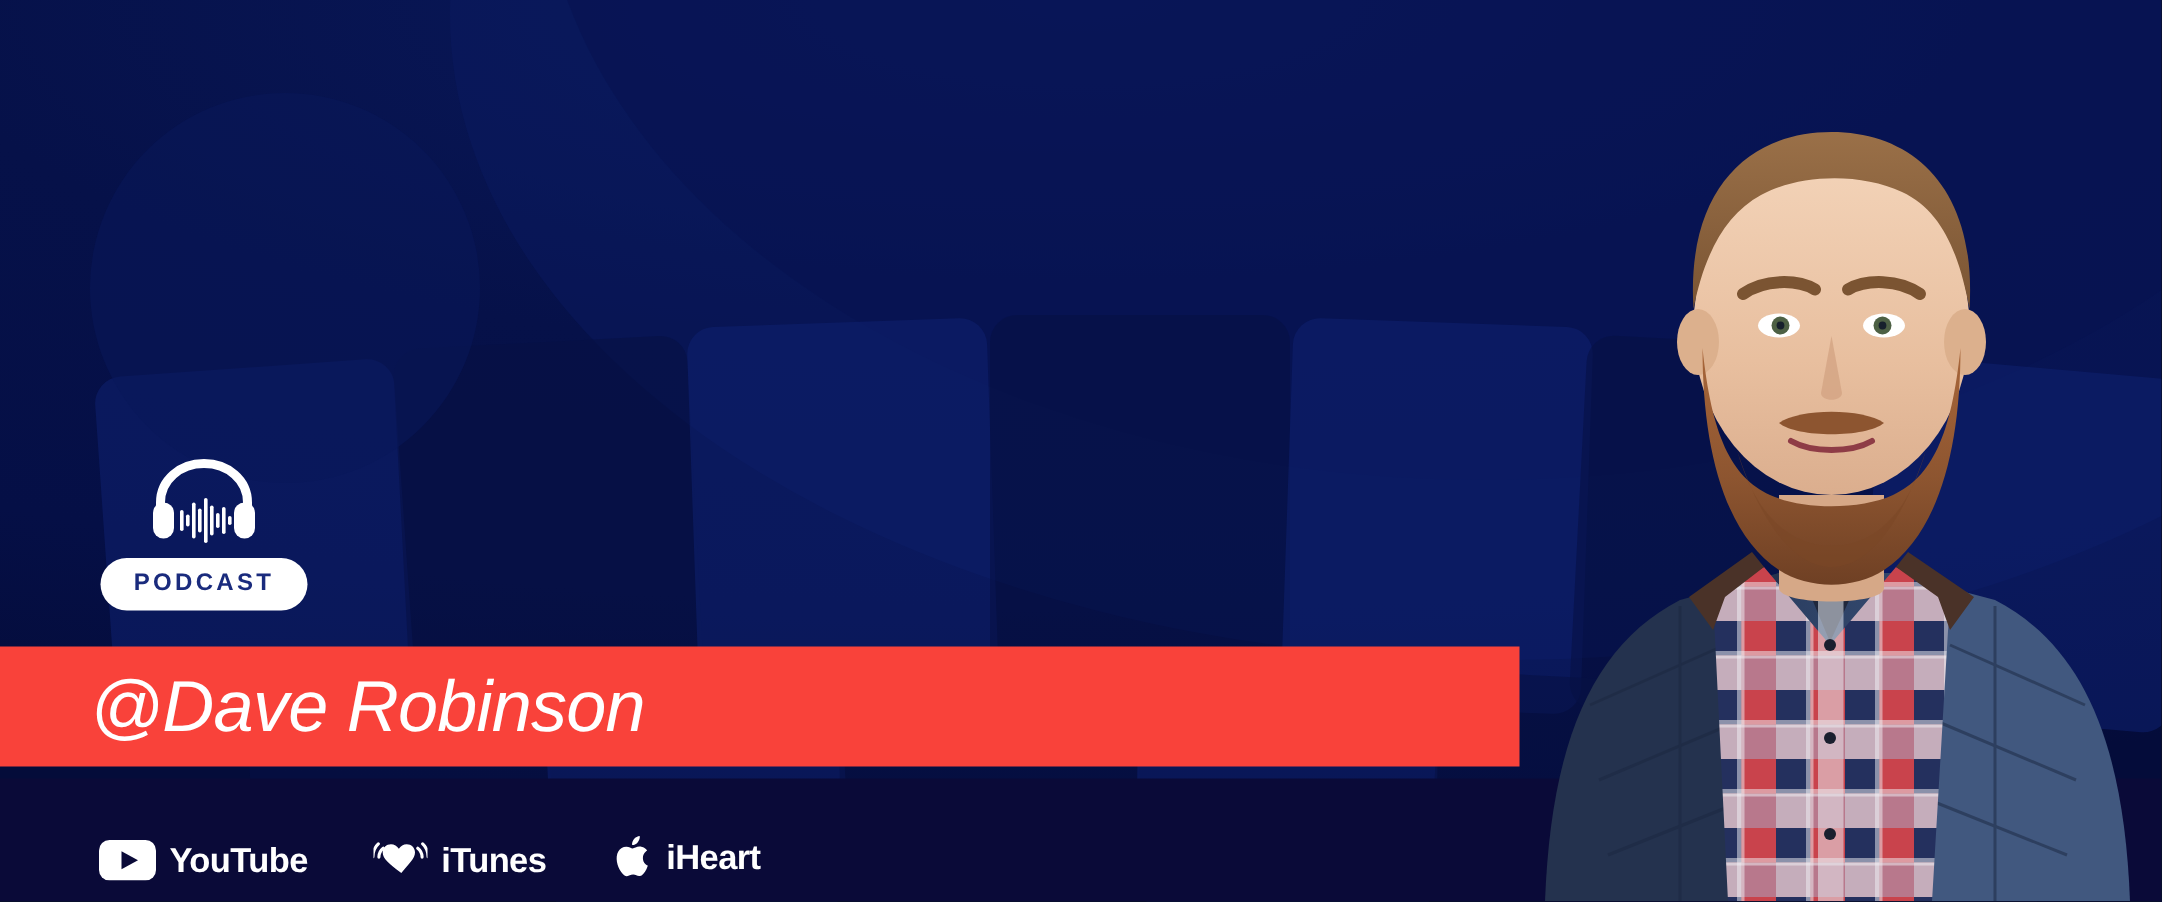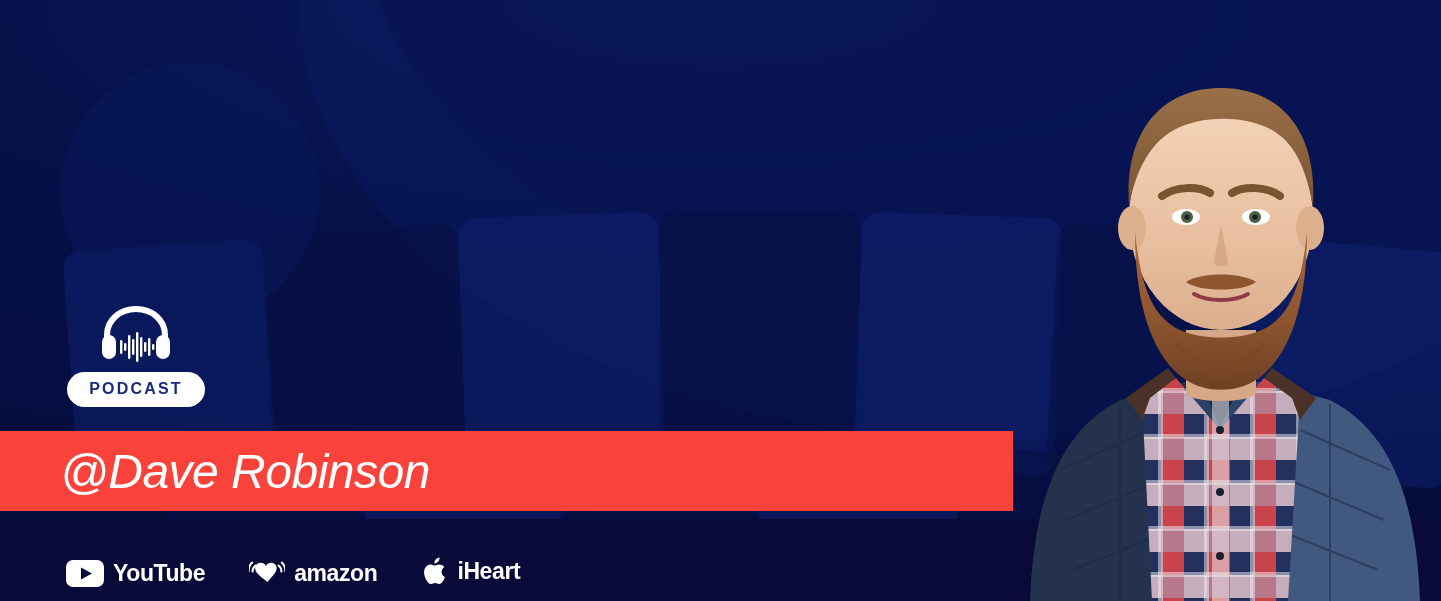--- a/index.html
+++ b/index.html
@@ -207,21 +207,21 @@
       <svg width="36" height="28" viewBox="0 0 36 28">
         <path d="M18 26 C9 19.5 4.5 15.5 4.5 11.2 C4.5 7.7 7.2 5.2 10.5 5.2 C12.8 5.2 15 6.4 16.2 8.6
                  C17.4 6.4 19.6 5.2 21.9 5.2 C25.2 5.2 27.9 7.7 27.9 11.2 C27.9 15.5 23.4 19.5 18 26 Z" fill="#ffffff" transform="translate(2,-1) scale(0.92)"></path>
         <g fill="none" stroke="#ffffff" stroke-width="2.1" stroke-linecap="round">
           <path d="M6.5 6.5 C4.6 8 3.6 10 3.6 12.4"></path>
           <path d="M3.2 3.6 C0.8 5.8 -0.4 8.8 -0.4 12.2"></path>
           <path d="M29.5 6.5 C31.4 8 32.4 10 32.4 12.4"></path>
           <path d="M32.8 3.6 C35.2 5.8 36.4 8.8 36.4 12.2"></path>
         </g>
       </svg>
-      <span class="plat-name">amazon</span>
+      <span class="plat-name">iTunes</span>
     </div>
 
     <div class="plat">
       <svg width="27" height="32" viewBox="0 0 27 32">
         <path d="M20.6 17.1c0-3.4 2.7-5 2.8-5.1-1.5-2.2-3.9-2.5-4.7-2.6-2-0.2-3.9 1.2-4.9 1.2
                  -1 0-2.6-1.2-4.3-1.1-2.2 0-4.2 1.3-5.3 3.2-2.3 4-0.6 9.9 1.6 13.1 1.1 1.6 2.4 3.4 4.1 3.3
                  1.6-0.1 2.3-1.1 4.2-1.1 1.9 0 2.5 1.1 4.2 1 1.7 0 2.8-1.6 3.9-3.2 1.2-1.9 1.7-3.7 1.7-3.8
                  -0.1 0-3.3-1.3-3.3-4.9z" fill="#ffffff"></path>
         <path d="M17.2 6.5c0.9-1.1 1.5-2.6 1.3-4.1-1.3 0.1-2.9 0.9-3.8 2-0.8 1-1.5 2.5-1.3 4
                  1.4 0.1 2.9-0.7 3.8-1.9z" fill="#ffffff"></path>

